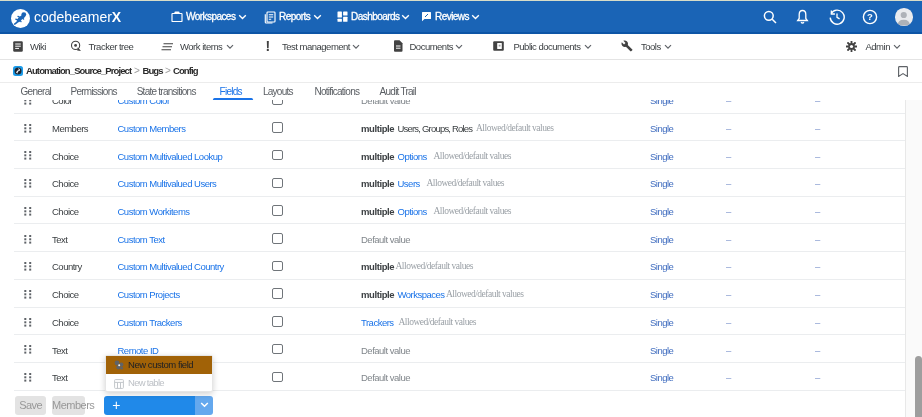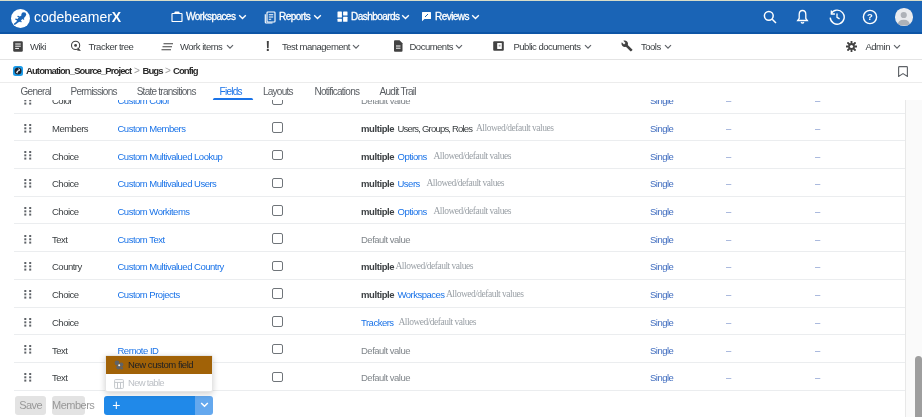--- a/index.html
+++ b/index.html
@@ -435,20 +435,21 @@
         <g fill="#5f6368">
           <rect x="0.3" y="0" width="2" height="2"></rect>
           <rect x="5.2" y="0" width="2" height="2"></rect>
           <rect x="0.3" y="3.3" width="2" height="2"></rect>
           <rect x="5.2" y="3.3" width="2" height="2"></rect>
           <rect x="0.3" y="6.6" width="2" height="2"></rect>
           <rect x="5.2" y="6.6" width="2" height="2"></rect>
         </g>
       </svg>
       <span class="cell type">Choice</span>
+      <span class="cell name">Custom Trackers</span>
       <span class="cbox"></span>
       <span class="cell link" style="left:361px">Trackers</span>
       <span class="cell gray" style="left:398.5px">Allowed/default values</span>
       <span class="cell single">Single</span>
       <span class="cell dash1">–</span>
       <span class="cell dash2">–</span>
     </div>
 <div class="row" style="top:235.3px">
       <svg class="handle" width="8" height="9" viewBox="0 0 8 9">
         <g fill="#5f6368">

